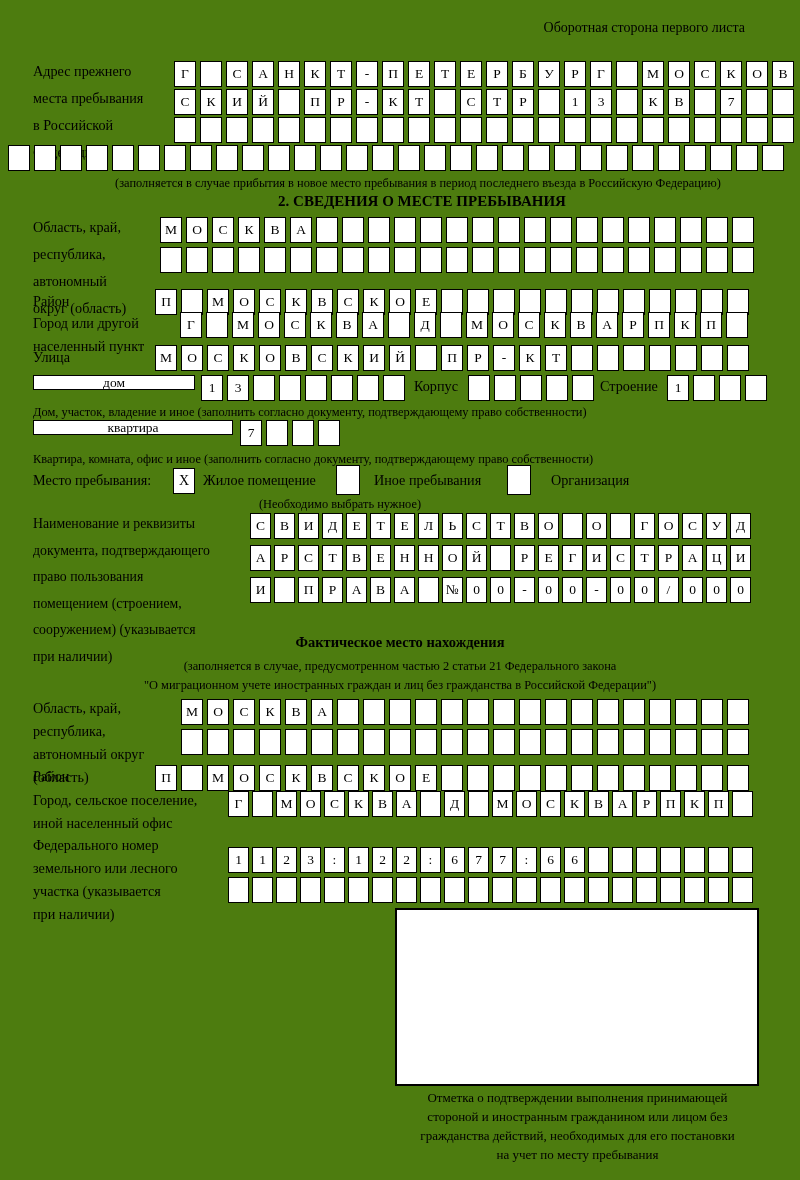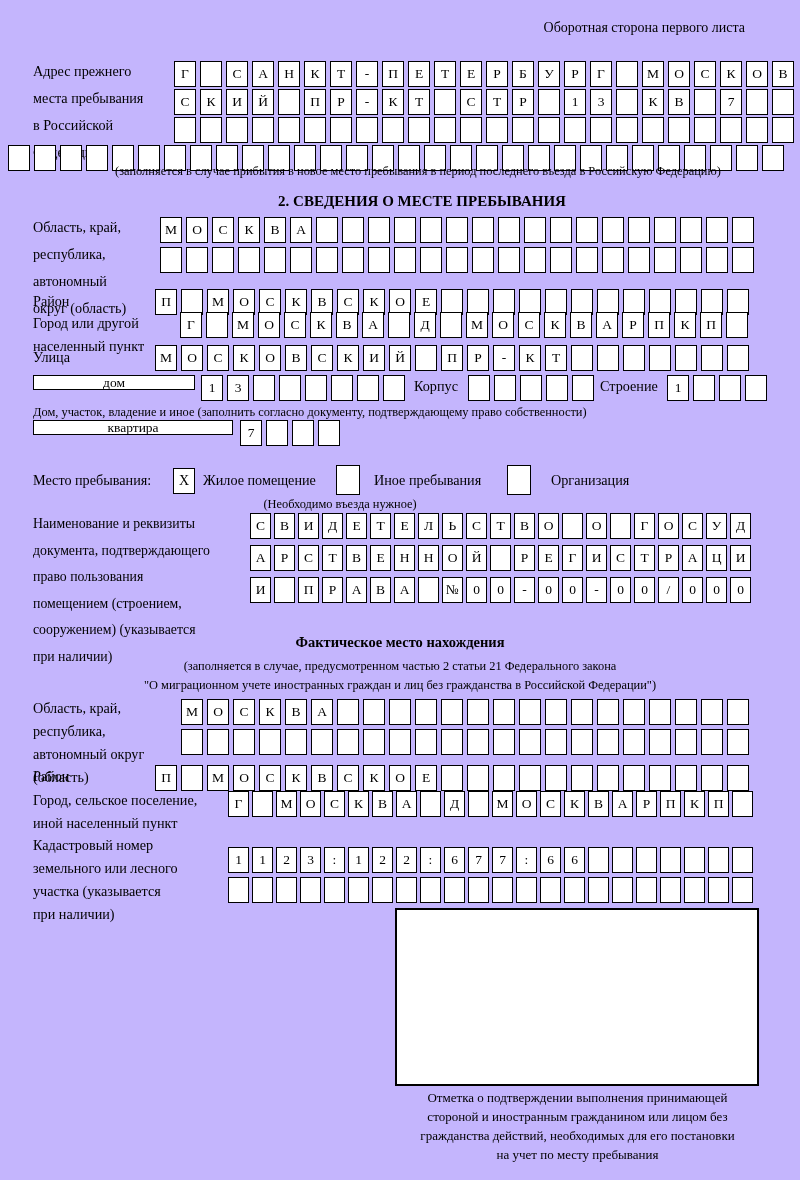--- a/index.html
+++ b/index.html
@@ -1,17 +1,17 @@
 <!DOCTYPE html>
 <html><head>
 <meta charset="utf-8">
 <style>
   html,body{margin:0;padding:0;background:#ffffff;}
   body{width:800px;height:1180px;font-family:"Liberation Serif","DejaVu Serif",serif;color:#000;}
-  .page{position:relative;width:800px;height:1180px;overflow:hidden;background:#c4b5fd;}
+  .page{position:relative;width:800px;height:1180px;overflow:hidden;background:#4d7c0f;}
   .abs{position:absolute;}
   .lbl{font-size:14.2px;line-height:27px;white-space:pre-line;}
   .lbl.tight-lh{line-height:23px;}
   .lbl.mid-lh{line-height:26.5px;font-size:13.8px;}
   .cap{font-size:12.4px;white-space:nowrap;}
   .center{left:0;right:0;text-align:center;}
   .bold{font-weight:bold;}
   .boxrow{position:absolute;display:flex;}
   .cell{box-sizing:border-box;flex:0 0 auto;width:22px;height:26px;border:1.6px solid #000;
         margin-right:4px;display:flex;align-items:center;justify-content:center;
@@ -139,21 +139,21 @@
       <span class="cell"></span>
       <span class="cell"></span>
       <span class="cell"></span>
       <span class="cell"></span>
       <span class="cell"></span>
       <span class="cell"></span>
       <span class="cell"></span>
       <span class="cell"></span>
       <span class="cell"></span>
     </div>
-  <div class="abs cap center" style="top:164px;margin-left:36px;">(заполняется в случае прибытия в новое место пребывания в период последнего въезда в Российскую Федерацию)</div>
+  <div class="abs cap center" style="top:176px;margin-left:36px;">(заполняется в случае прибытия в новое место пребывания в период последнего въезда в Российскую Федерацию)</div>
 
   <div class="abs title center" style="top:193px;padding-left:44px;">2. СВЕДЕНИЯ О МЕСТЕ ПРЕБЫВАНИЯ</div>
 
   <div class="abs lbl" style="left:33px;top:214px;">Область, край,
 республика,
 автономный
 округ (область)</div>
   <div class="boxrow" style="left:160px;top:217px;">
       <span class="cell">М</span>
       <span class="cell">О</span>
@@ -314,29 +314,30 @@
     </div>
   <div class="abs cap" style="left:33px;top:405px;">Дом, участок, владение и иное (заполнить согласно документу, подтверждающему право собственности)</div>
 
   <div class="abs widebox" style="left:33px;top:420px;width:200px;">квартира</div>
   <div class="boxrow" style="left:240px;top:420px;">
       <span class="cell">7</span>
       <span class="cell"></span>
       <span class="cell"></span>
       <span class="cell"></span>
     </div>
+  <div class="abs cap" style="left:33px;top:452px;">Квартира, комната, офис и иное (заполнить согласно документу, подтверждающему право собственности)</div>
 
   <div class="abs" style="left:33px;top:472px;font-size:14.2px;">Место пребывания:</div>
   <span class="cb" style="left:173px;top:468px;width:22px;height:26px;">X</span>
   <div class="abs" style="left:203px;top:472px;font-size:14.2px;">Жилое помещение</div>
   <span class="cb" style="left:336px;top:465px;width:24px;height:30px;"></span>
   <div class="abs" style="left:374px;top:472px;font-size:14.2px;">Иное пребывания</div>
   <span class="cb" style="left:507px;top:465px;width:24px;height:30px;"></span>
   <div class="abs" style="left:551px;top:472px;font-size:14.2px;">Организация</div>
-  <div class="abs cap" style="left:150px;top:497px;width:380px;text-align:center;">(Необходимо въезда нужное)</div>
+  <div class="abs cap" style="left:150px;top:497px;width:380px;text-align:center;">(Необходимо выбрать нужное)</div>
 
   <div class="abs lbl mid-lh" style="left:33px;top:511px;">Наименование и реквизиты
 документа, подтверждающего
 право пользования
 помещением (строением,
 сооружением) (указывается
 при наличии)</div>
   <div class="boxrow tight" style="left:250px;top:513px;">
       <span class="cell">С</span>
       <span class="cell">В</span>
@@ -485,21 +486,21 @@
       <span class="cell"></span>
       <span class="cell"></span>
       <span class="cell"></span>
       <span class="cell"></span>
       <span class="cell"></span>
       <span class="cell"></span>
       <span class="cell"></span>
     </div>
 
   <div class="abs lbl tight-lh" style="left:33px;top:789px;">Город, сельское поселение,
-иной населенный пункт</div>
+иной населенный офис</div>
   <div class="boxrow tight" style="left:228px;top:791px;">
       <span class="cell">Г</span>
       <span class="cell"></span>
       <span class="cell">М</span>
       <span class="cell">О</span>
       <span class="cell">С</span>
       <span class="cell">К</span>
       <span class="cell">В</span>
       <span class="cell">А</span>
       <span class="cell"></span>
@@ -511,21 +512,21 @@
       <span class="cell">К</span>
       <span class="cell">В</span>
       <span class="cell">А</span>
       <span class="cell">Р</span>
       <span class="cell">П</span>
       <span class="cell">К</span>
       <span class="cell">П</span>
       <span class="cell"></span>
     </div>
 
-  <div class="abs lbl tight-lh" style="left:33px;top:834px;">Кадастровый номер
+  <div class="abs lbl tight-lh" style="left:33px;top:834px;">Федерального номер
 земельного или лесного
 участка (указывается
 при наличии)</div>
   <div class="boxrow tight" style="left:228px;top:847px;">
       <span class="cell">1</span>
       <span class="cell">1</span>
       <span class="cell">2</span>
       <span class="cell">3</span>
       <span class="cell">:</span>
       <span class="cell">1</span>

